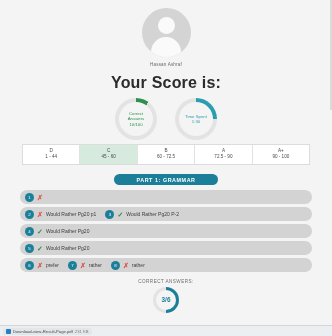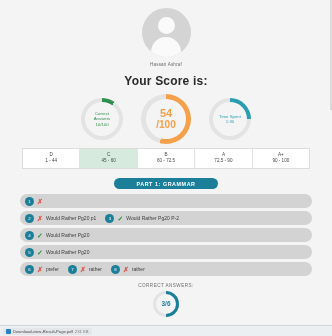--- a/index.html
+++ b/index.html
@@ -57,21 +57,21 @@
   }
   .user-name {
     margin-top: 5px;
     font-size: 4.5px;
     color: #6b6b6b;
     letter-spacing: .2px;
   }
 
   .score-title {
     text-align: center;
-    font-size: 12px;
+    font-size: 16px;
     font-weight: bold;
     color: #2b2b2b;
     margin-top: 7px;
     letter-spacing: .2px;
   }
 
   
   .donuts {
     display: flex;
     justify-content: center;
@@ -291,26 +291,20 @@
   <div class="donuts">
 
     <div class="donut small" id="donut-left" style="background: conic-gradient(rgb(47, 143, 78) 0deg, rgb(47, 143, 78) 36deg, rgb(227, 227, 227) 36deg, rgb(227, 227, 227) 360deg);">
       <div class="inner">
         <div class="d-left-label">Correct</div>
         <div class="d-left-label">Answers</div>
         <div class="d-left-label">10/100</div>
       </div>
     </div>
 
-    <div class="donut big" id="donut-mid" style="background: conic-gradient(rgb(245, 160, 75) 0deg, rgb(245, 160, 75) 194.4deg, rgb(227, 227, 227) 194.4deg, rgb(227, 227, 227) 360deg);">
-      <div class="inner">
-        <div class="d-mid-top">54</div>
-        <div class="d-mid-bot">/100</div>
-      </div>
-    </div>
 
     <div class="donut small" id="donut-right" style="background: conic-gradient(rgb(42, 157, 176) 0deg, rgb(42, 157, 176) 90deg, rgb(227, 227, 227) 90deg, rgb(227, 227, 227) 360deg);">
       <div class="inner">
         <div class="d-right-label">Time Spent</div>
         <div class="d-right-label">1:30</div>
       </div>
     </div>
 
   </div>
 

